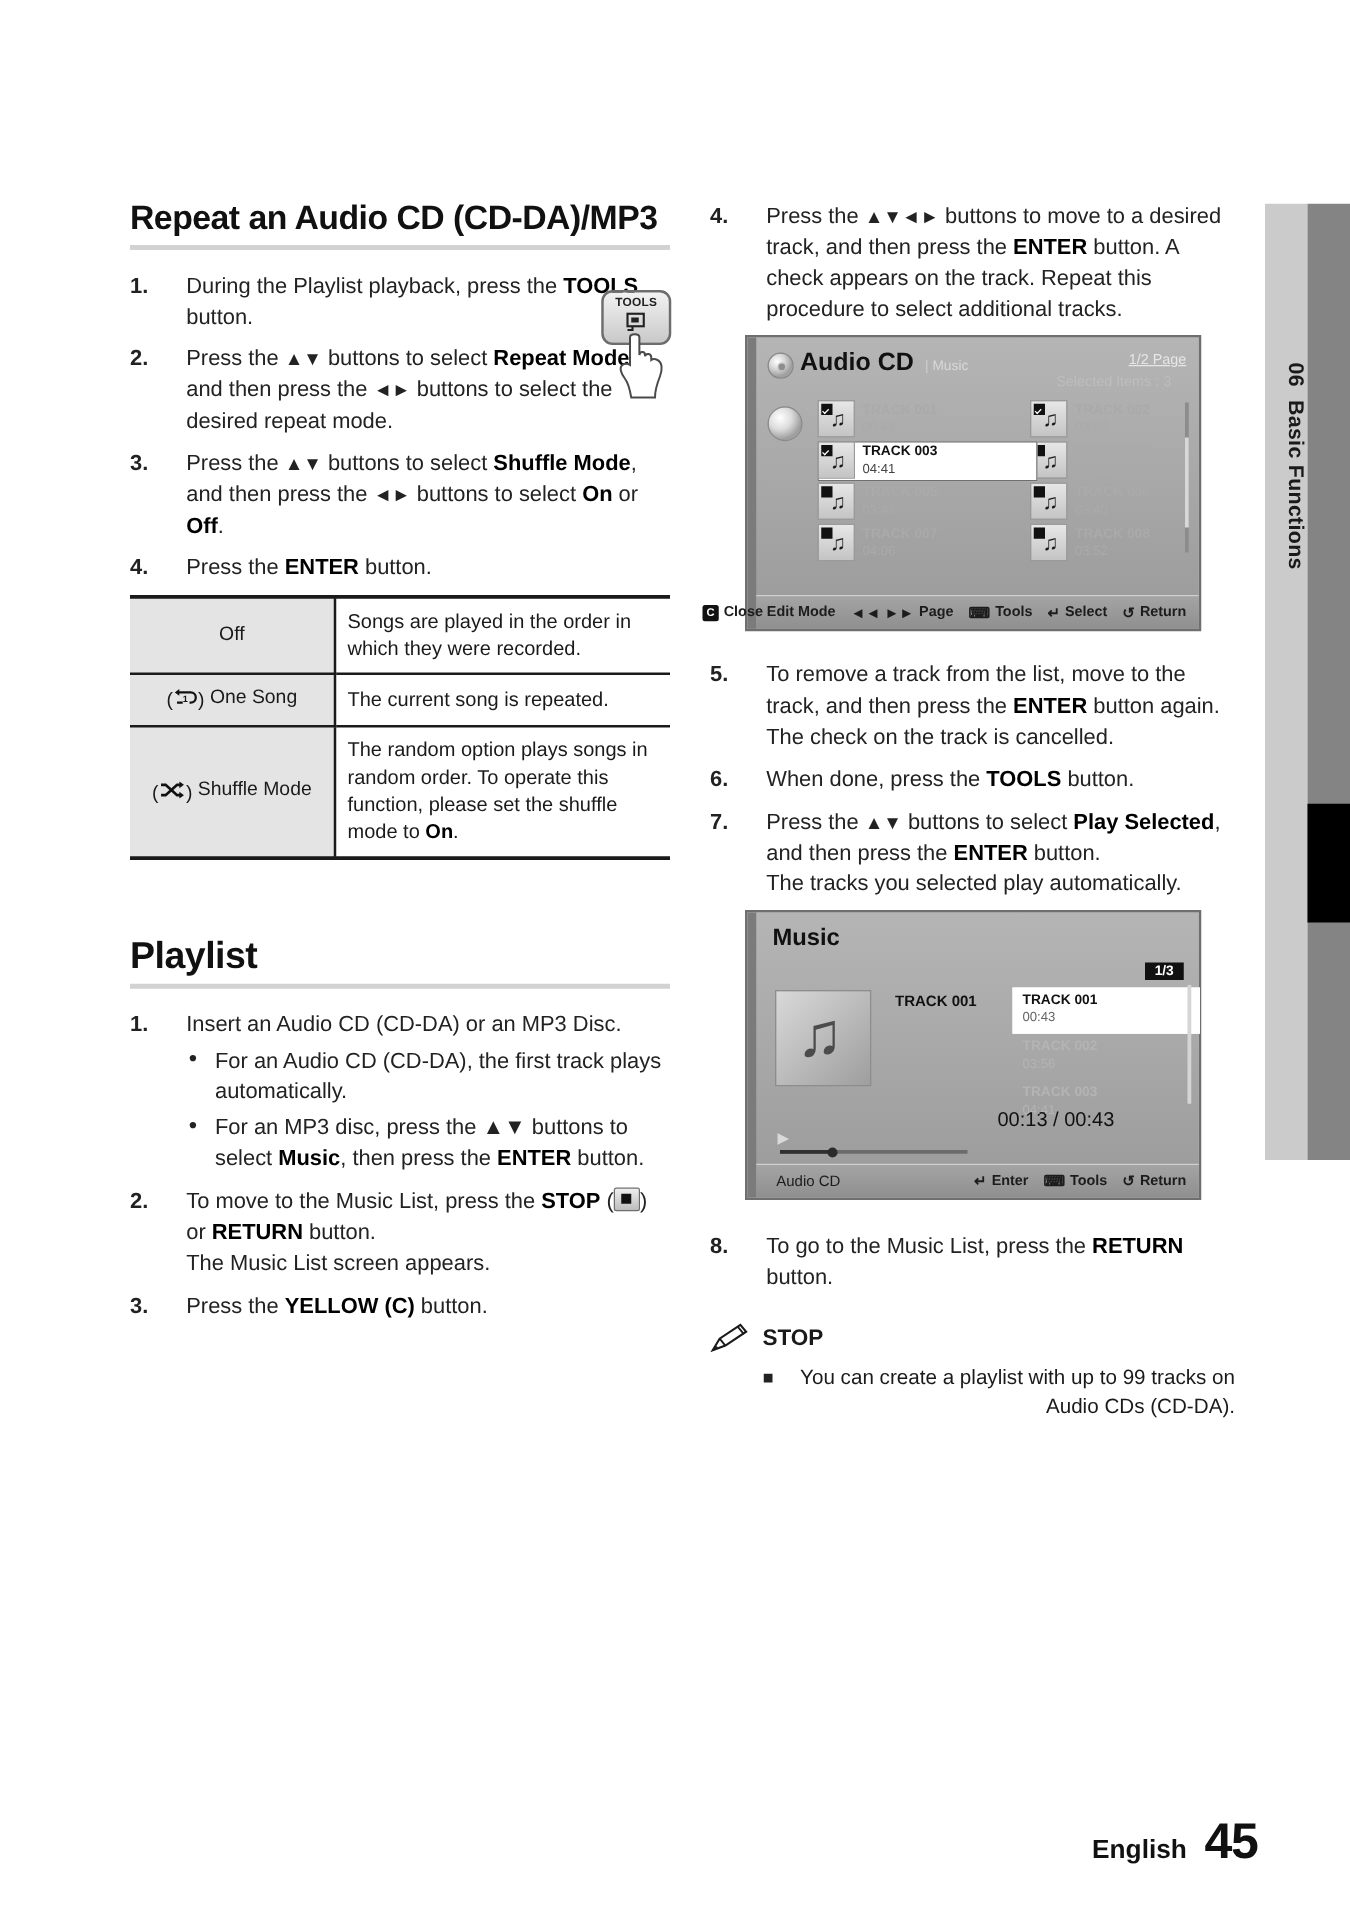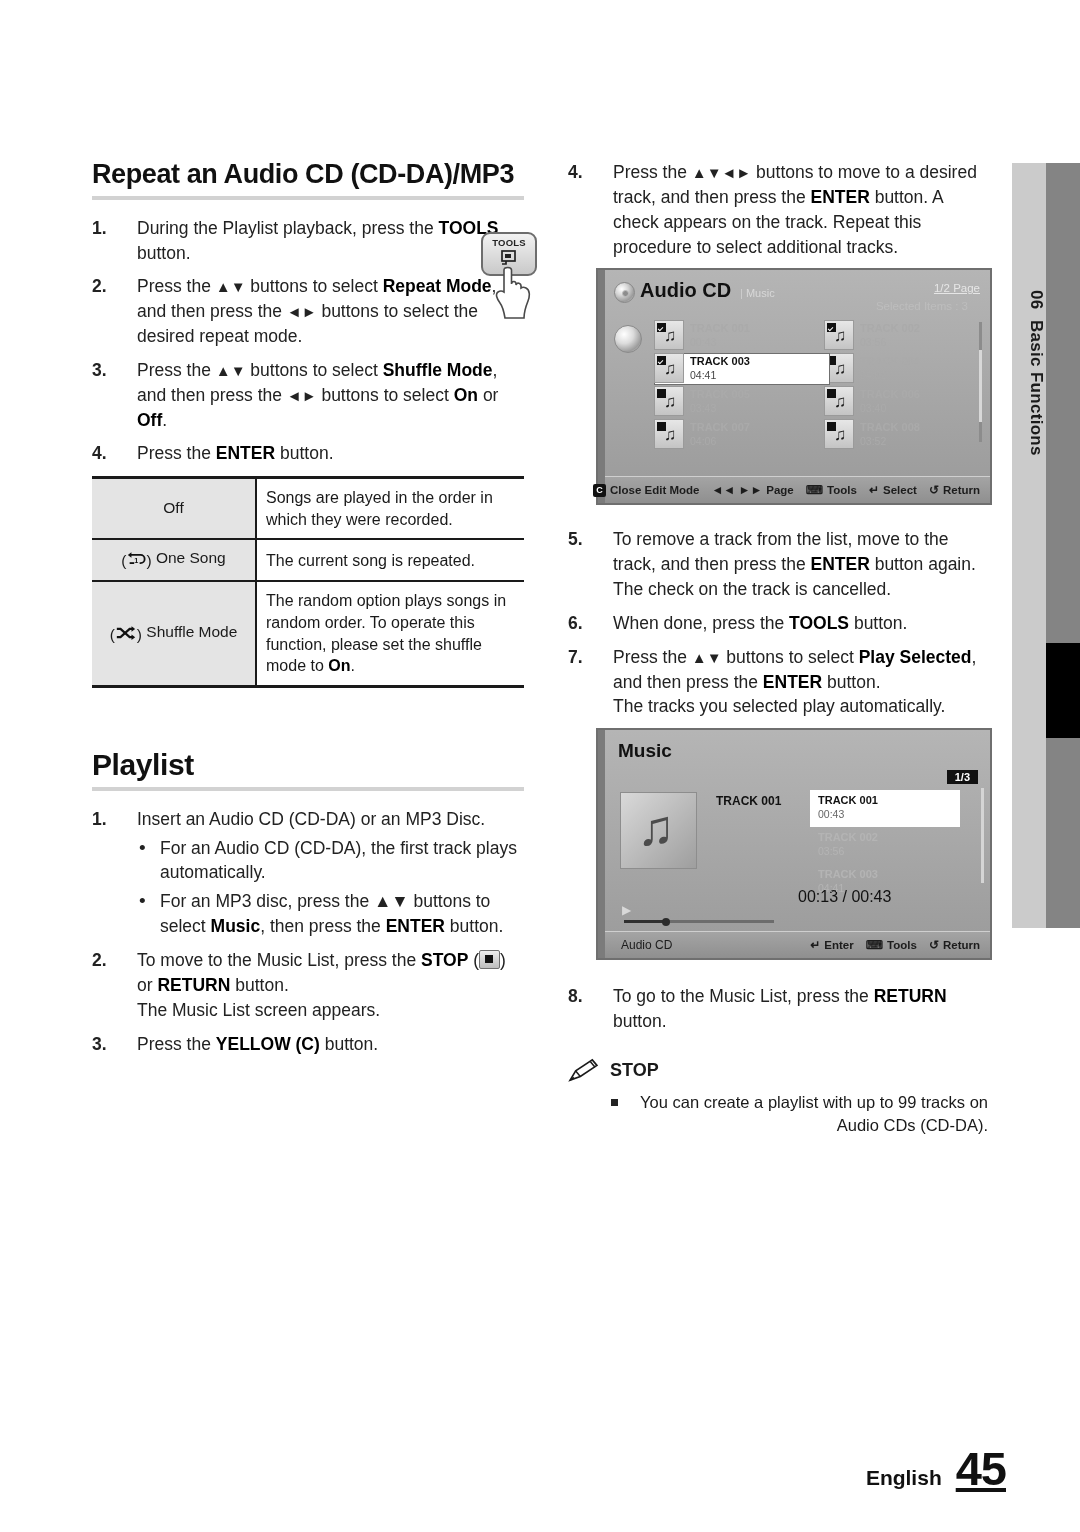--- a/index.html
+++ b/index.html
@@ -37,21 +37,21 @@
     text-orientation: mixed;
     display: flex; align-items: flex-start; justify-content: center;
     padding-top: 20px;
     box-sizing: border-box;
     font-size: 17px; font-weight: bold; letter-spacing: 0.3px;
     color: #1a1a1a;
   }
   .tab-text .num { margin-bottom: 10px; }
 
   
-  .col-left  { position: absolute; left: 92px; top: 160px; width: 432px; }
+  .col-left  { position: absolute; left: 104px; top: 160px; width: 432px; }
   .col-right { position: absolute; left: 568px; top: 160px; width: 420px; }
 
   h1.section-title {
     font-size: 27px; font-weight: bold; letter-spacing: -0.4px;
     margin: 0 0 6px 0; line-height: 1.1; color: #111;
   }
   h1.section-title.small { font-size: 30px; }
   .rule {
     height: 4px; background: #d2d2d2; margin-bottom: 16px;
   }
@@ -106,21 +106,21 @@
     box-sizing: border-box;
     text-align: center;
   }
   .tools-btn .lbl { font-size: 9.5px; font-weight: bold; letter-spacing: .2px; margin-top:3px; color:#222;}
   .hand {
     position: absolute; left: 490px; top: 266px; width: 48px; height: 56px;
   }
 
   
   .shot {
-    position: relative; width: 396px;
+    position: relative; width: 365px;
     border: 2px solid #6f6f6f;
     background: linear-gradient(#b5b5b5, #9a9a9a);
     box-sizing: border-box;
     font-family: "Liberation Sans", sans-serif;
   }
   .shot.s1 { height: 237px; margin: 8px 0 0 28px; }
   .shot.s2 { height: 232px; margin: 8px 0 0 28px; }
   .shot .leftbar {
     position: absolute; left: 0; top: 0; bottom: 0; width: 7px; background:#7b7b7b;
   }
@@ -236,21 +236,21 @@
   ul.notes > li:before {
     content:""; position:absolute; left:1px; top:8px; width:7px; height:7px; background:#222;
   }
 
   
   .footer {
     position:absolute; right:74px; bottom:36px;
     display:flex; align-items:baseline; gap:14px;
   }
   .footer .lang { font-size:21px; font-weight:bold; color:#111; }
-  .footer .pg   { font-size:47px; font-weight:bold; color:#111; letter-spacing:-1px;text-decoration:underline; }
+  .footer .pg   { font-size:40px; font-weight:bold; color:#111; letter-spacing:-1px; }
 </style>
 </head>
 <body>
 
 <div class="tab-light"></div>
 <div class="tab-dark"></div>
 <div class="tab-black"></div>
 <div class="tab-text">
   <span class="num">06</span>
   <span>Basic Functions</span>

